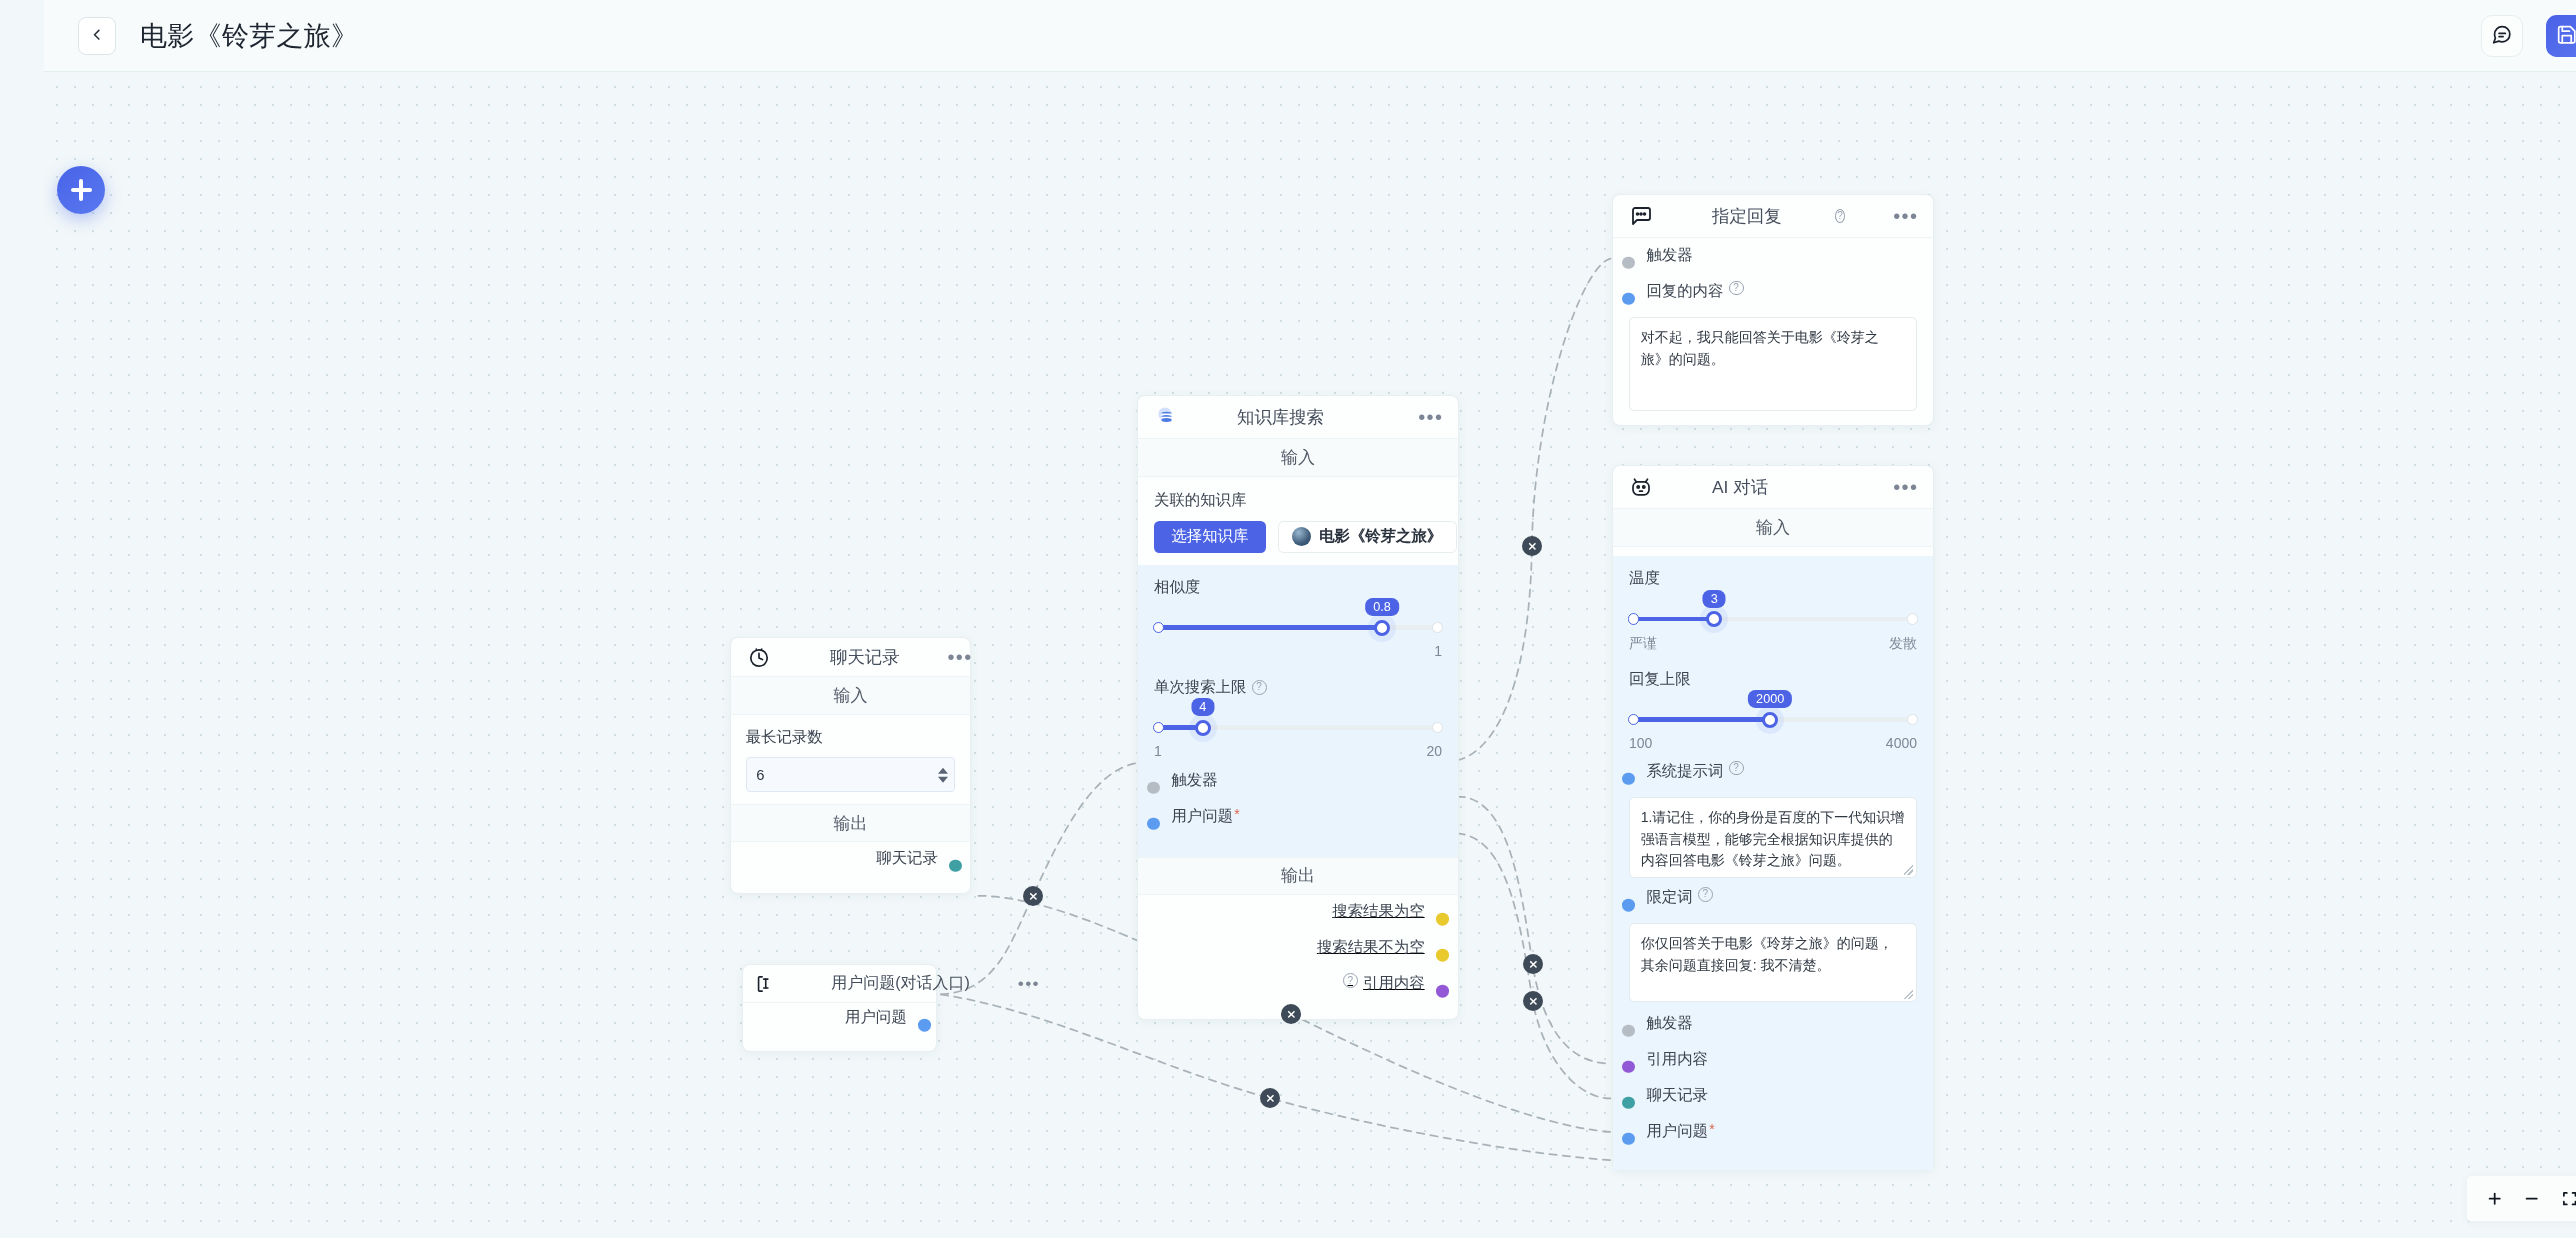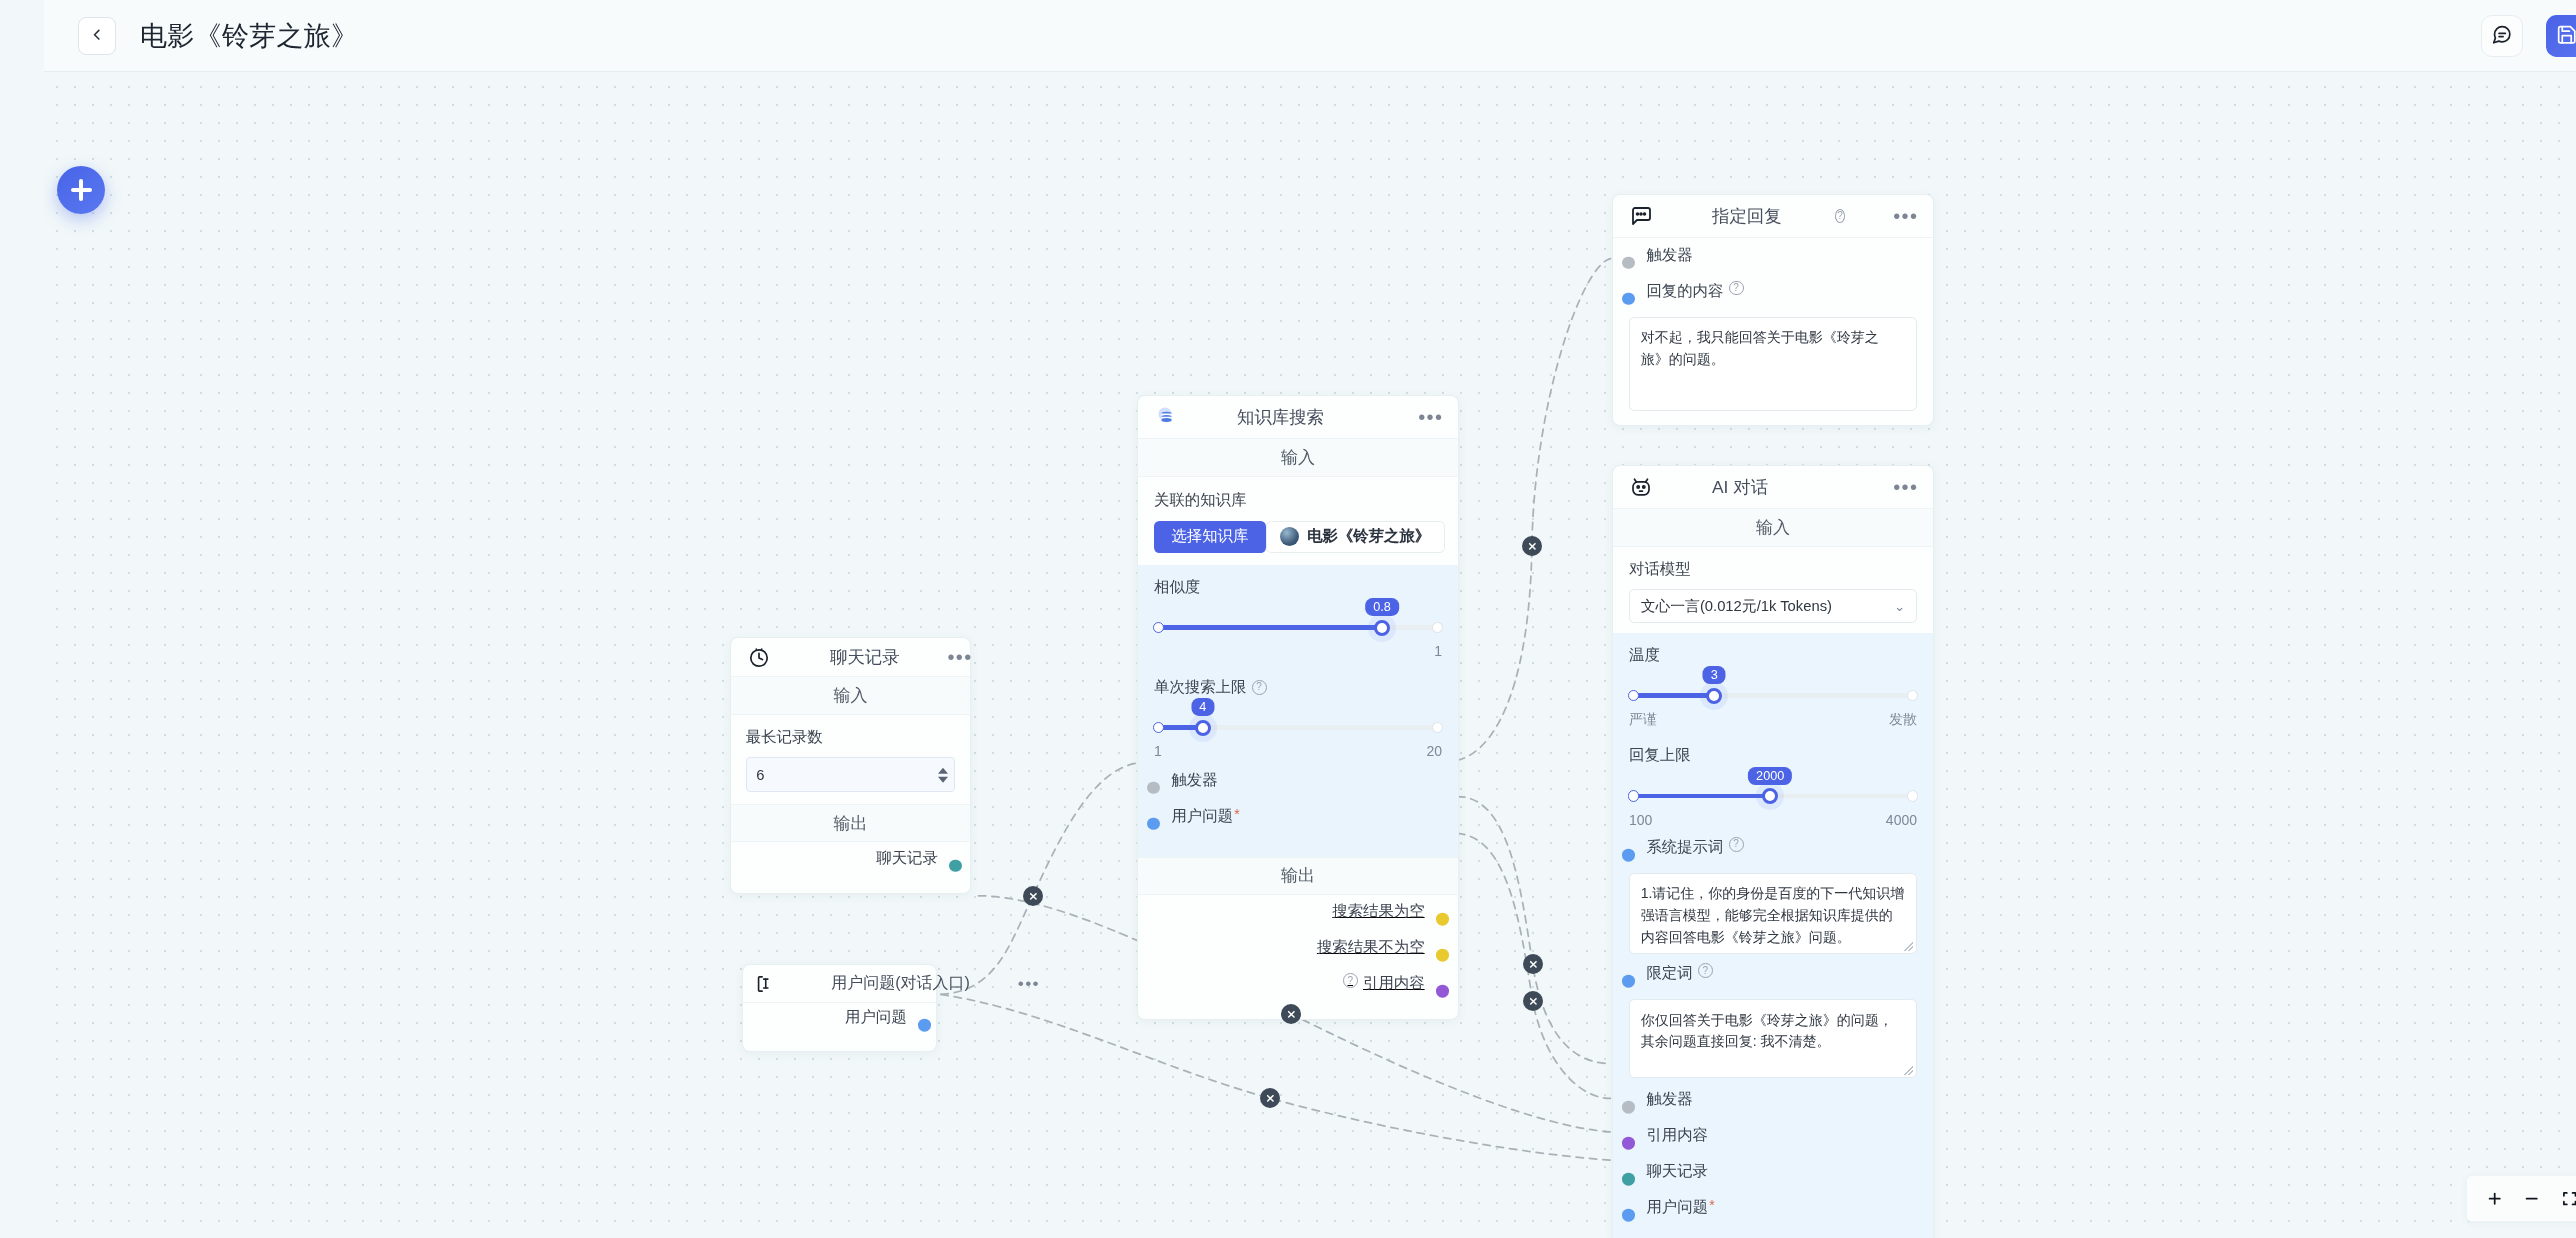--- a/index.html
+++ b/index.html
@@ -163,21 +163,21 @@
     background: #4b63e4; color: #fff; font-size: 12.7px;
     padding: 2px 8px; border-radius: 7.4px; white-space: nowrap;
   }
   .slider-ends {
     display: flex; justify-content: space-between;
     font-size: 14px; color: #7d8796; margin-top: 2.7px;
   }
   .slider-ends.right-only { justify-content: flex-end; }
 
   
-  .kb-row { display: flex; align-items: center; }
+  .kb-row { display: flex; align-items: center; gap: 12px; }
   .btn-primary {
     background: #4b63e4; color: #fff; border: none; border-radius: 5.4px;
     font-size: 15.4px; padding: 0 17.4px; height: 32px; cursor: pointer;
     white-space: nowrap; font-family: inherit;
   }
   .kb-chip {
     display: flex; align-items: center; gap: 8px;
     border: 0.7px solid #e6edef; border-radius: 5.4px; background: #fff;
     height: 32px; padding: 0 13.4px; font-size: 15.4px; color: #2b333f; font-weight: 700;
     white-space: nowrap; cursor: pointer;
@@ -346,27 +346,20 @@
             <circle cx="9.2" cy="12" r="1.1" fill="#1b222b"></circle>
             <circle cx="14.8" cy="12" r="1.1" fill="#1b222b"></circle>
             <path d="M10.6 16.2 h2.8"></path>
           </svg>
         </span>
         <span class="node-title">AI 对话</span>
         <span class="dots">•••</span>
       </div>
       <div class="section-label">输入</div>
 
-      <div class="body" style="padding:12px 16px 0 16px;">
-        <div class="field-label">对话模型</div>
-        <div class="select">
-          <span>文心一言(0.012元/1k Tokens)</span>
-          <span class="chev">⌄</span>
-        </div>
-      </div>
 
       <div class="band" style="padding:12px 16px 6.7px 16px; margin-top:9.4px;">
         <div class="field-label">温度</div>
         <div class="slider-wrap">
           <div class="track">
             <div class="track-fill" id="t-fill" style="width: 29%;"></div>
           </div>
           <div class="end-dot l filled"></div>
           <div class="end-dot r"></div>
           <div class="knob" id="t-knob" style="left: calc(29% + 1.7px);"></div>

